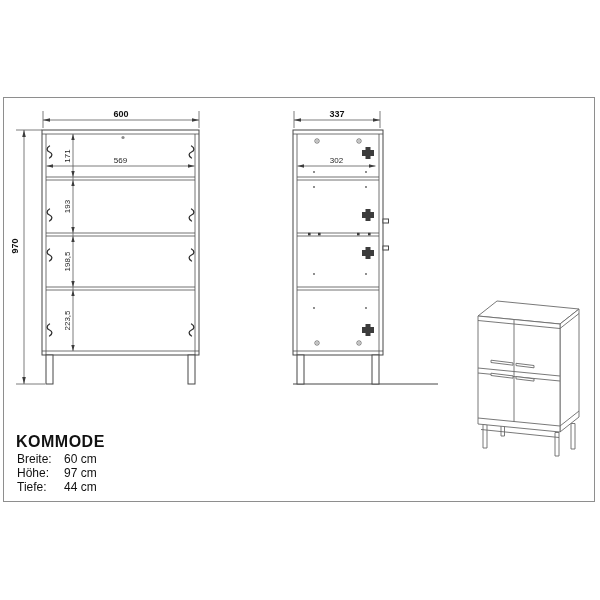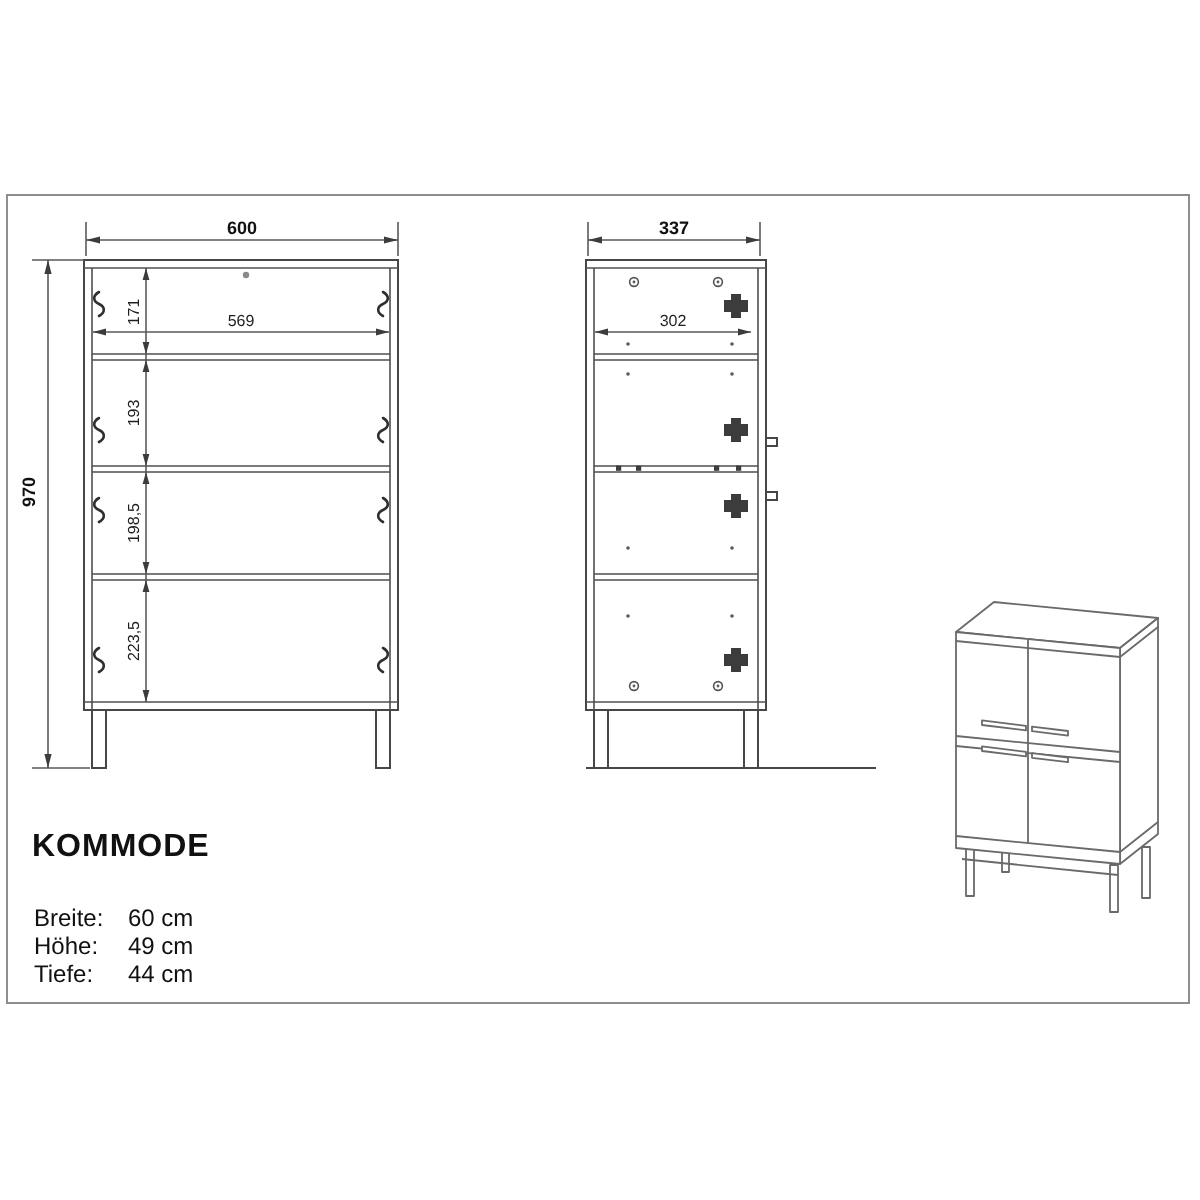--- a/index.html
+++ b/index.html
@@ -12,21 +12,21 @@
   .dim{stroke:#5a5a5a;stroke-width:0.8;fill:none;}
   .arr{fill:#3c3c3c;stroke:none;}
   .hw{fill:#3c3c3c;stroke:none;}
   .hinge{stroke:#2f2f2f;stroke-width:1.3;fill:none;stroke-linecap:round;}
   .screw{stroke:#555;stroke-width:0.8;fill:#fff;}
   .pin{fill:#5a5a5a;stroke:none;}
   .persp{stroke:#6a6a6a;stroke-width:0.9;fill:#fff;stroke-linejoin:round;}
   .perspl{stroke:#6a6a6a;stroke-width:0.9;fill:none;stroke-linejoin:round;}
   .dimtxt{font-family:"Liberation Sans",sans-serif;font-size:8px;fill:#1f1f1f;text-anchor:middle;}
   .dimtxtb{font-family:"Liberation Sans",sans-serif;font-size:9px;font-weight:bold;fill:#111;text-anchor:middle;}
-  .title{position:absolute;left:16px;top:415px;font-size:16px;font-weight:bold;letter-spacing:0.5px;color:#111;}
+  .title{position:absolute;left:16px;top:433px;font-size:16px;font-weight:bold;letter-spacing:0.5px;color:#111;}
   .specs{position:absolute;left:17px;top:452px;font-size:12px;color:#111;}
   .specs .row{line-height:14px;}
   .specs .lab{display:inline-block;width:47px;}
 </style>
 </head>
 <body>
 
 <div class="frame"></div>
 
 <svg width="600" height="600" viewBox="0 0 600 600">
@@ -178,18 +178,18 @@
     <path class="persp" d="M516,376.6 L534,378.8 L534,381.1 L516,378.9 Z"></path>
   </g>
 </svg>
 
 <div class="title">KOMMODE</div>
 <div class="specs">
   <div class="row">
     <span class="lab">Breite:</span><span>60 cm</span>
   </div>
   <div class="row">
-    <span class="lab">Höhe:</span><span>49 cm</span>
+    <span class="lab">Höhe:</span><span>97 cm</span>
   </div>
   <div class="row">
     <span class="lab">Tiefe:</span><span>44 cm</span>
   </div>
 </div>
 
 </body></html>

